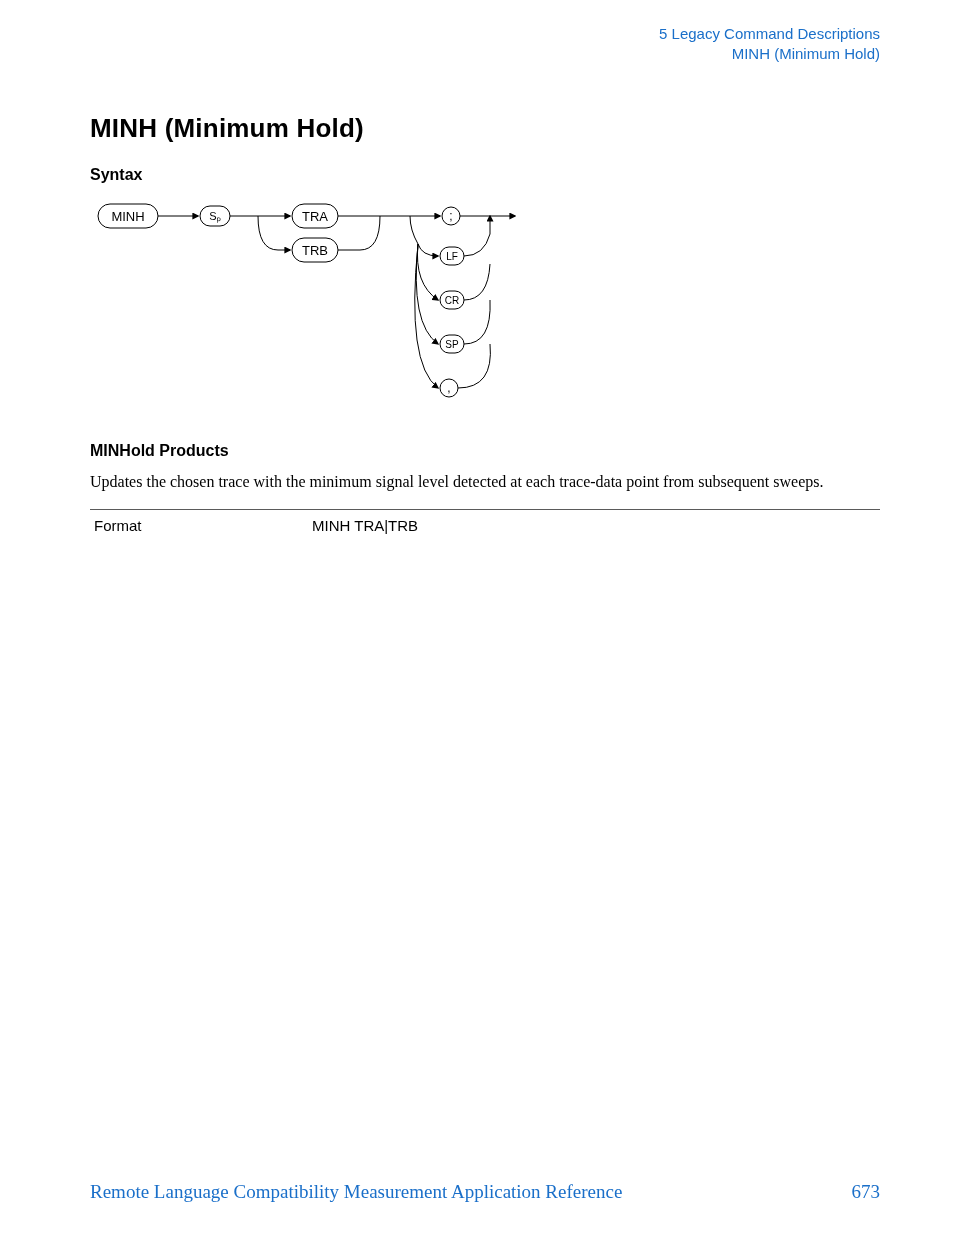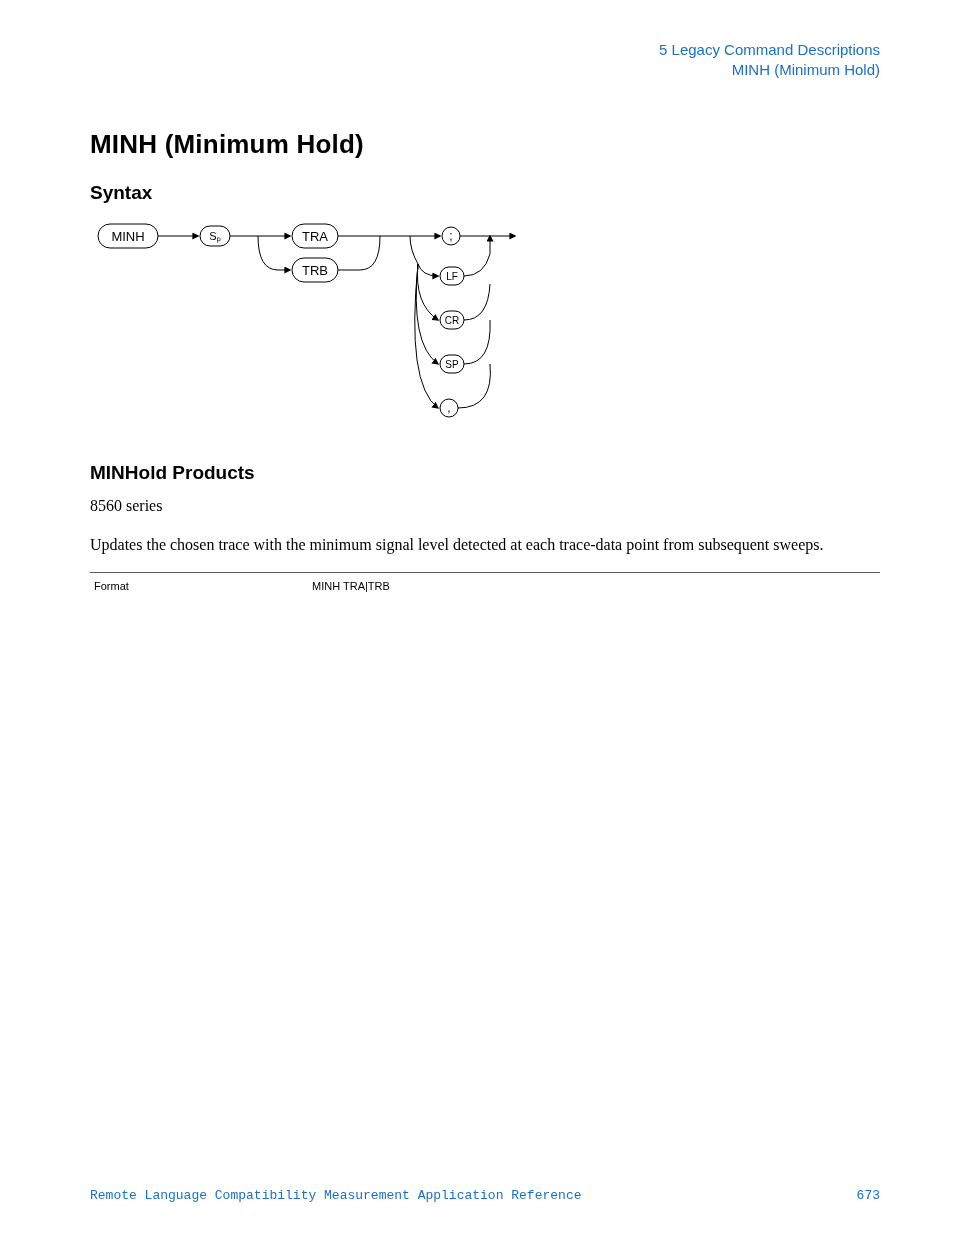--- a/index.html
+++ b/index.html
@@ -6,83 +6,83 @@
     margin: 0;
     padding: 0;
     width: 954px;
     height: 1235px;
     background: #ffffff;
     font-family: "Helvetica Neue", Helvetica, Arial, sans-serif;
     color: #000;
     position: relative;
   }
   .page {
-    padding: 40px 74px 40px 90px;
+    padding: 24px 74px 40px 90px;
     box-sizing: border-box;
     width: 954px;
     height: 1235px;
     position: relative;
   }
   .header-right {
     text-align: right;
     color: #1a6fc9;
     font-size: 15px;
     line-height: 1.35;
     margin-bottom: 48px;
   }
   .h1 {
     font-size: 26px;
     font-weight: 700;
     margin: 0 0 22px 0;
     font-family: "Helvetica Neue Condensed", "Arial Narrow", Arial, sans-serif;
     letter-spacing: 0.2px;
   }
   .h2 {
-    font-size: 19px;
+    font-size: 16px;
     font-weight: 700;
     margin: 14px 0 10px 0;
     font-family: "Helvetica Neue Condensed", "Arial Narrow", Arial, sans-serif;
   }
   .body-text {
     font-family: Georgia, "Times New Roman", serif;
     font-size: 16px;
     line-height: 1.45;
     margin: 8px 0 16px 0;
   }
   .diagram {
     margin: 6px 0 12px 0;
     text-decoration: underline;
   }
   table.spec {
     width: 100%;
     border-collapse: collapse;
     font-family: "Helvetica Neue Condensed", "Arial Narrow", Arial, sans-serif;
-    font-size: 11px;
+    font-size: 15px;
   }
   table.spec td {
     padding: 7px 4px;
     border-top: 1px solid #5a5a5a;
     vertical-align: top;
   }
   table.spec td.label {
     width: 210px;
   }
   .link {
     color: #1a6fc9;
   }
   .footer {
     position: absolute;
     left: 90px;
     right: 74px;
     bottom: 32px;
     display: flex;
     justify-content: space-between;
-    font-size: 13px;
+    font-size: 19px;
     color: #1a6fc9;
-    font-family: Liberation Mono, monospace;
+    font-family: Liberation Serif, serif;
   }
 </style>
 </head>
 <body>
 
 <div class="page">
 
   <div class="header-right">
     <div>5  Legacy Command Descriptions</div>
     <div>MINH (Minimum Hold)</div>
@@ -146,21 +146,20 @@
       <path d="M374 150 Q402 150 400 106" fill="none" stroke="#000"></path>
 
       <path d="M328 50 Q316 170 348 194" fill="none" stroke="#000" marker-end="url(#arrow)"></path>
       <rect x="350" y="185" rx="9" ry="9" width="18" height="18" fill="#fff" stroke="#000"></rect>
       <text x="359" y="198" text-anchor="middle" font-family="Helvetica,Arial" font-size="12">,</text>
       <path d="M368 194 Q404 194 400 150" fill="none" stroke="#000"></path>
     </svg>
   </div>
 
   <h2 class="h2">MINHold Products</h2>
-  <p class="body-text">8560 series</p>
 
   <p class="body-text">Updates the chosen trace with the minimum signal level detected at each trace-data point from subsequent sweeps.</p>
 
   <table class="spec">
     <tbody>
         <tr>
       <td class="label">Format</td>
       <td><span>MINH TRA|TRB</span></td>
     </tr>
   </tbody>

